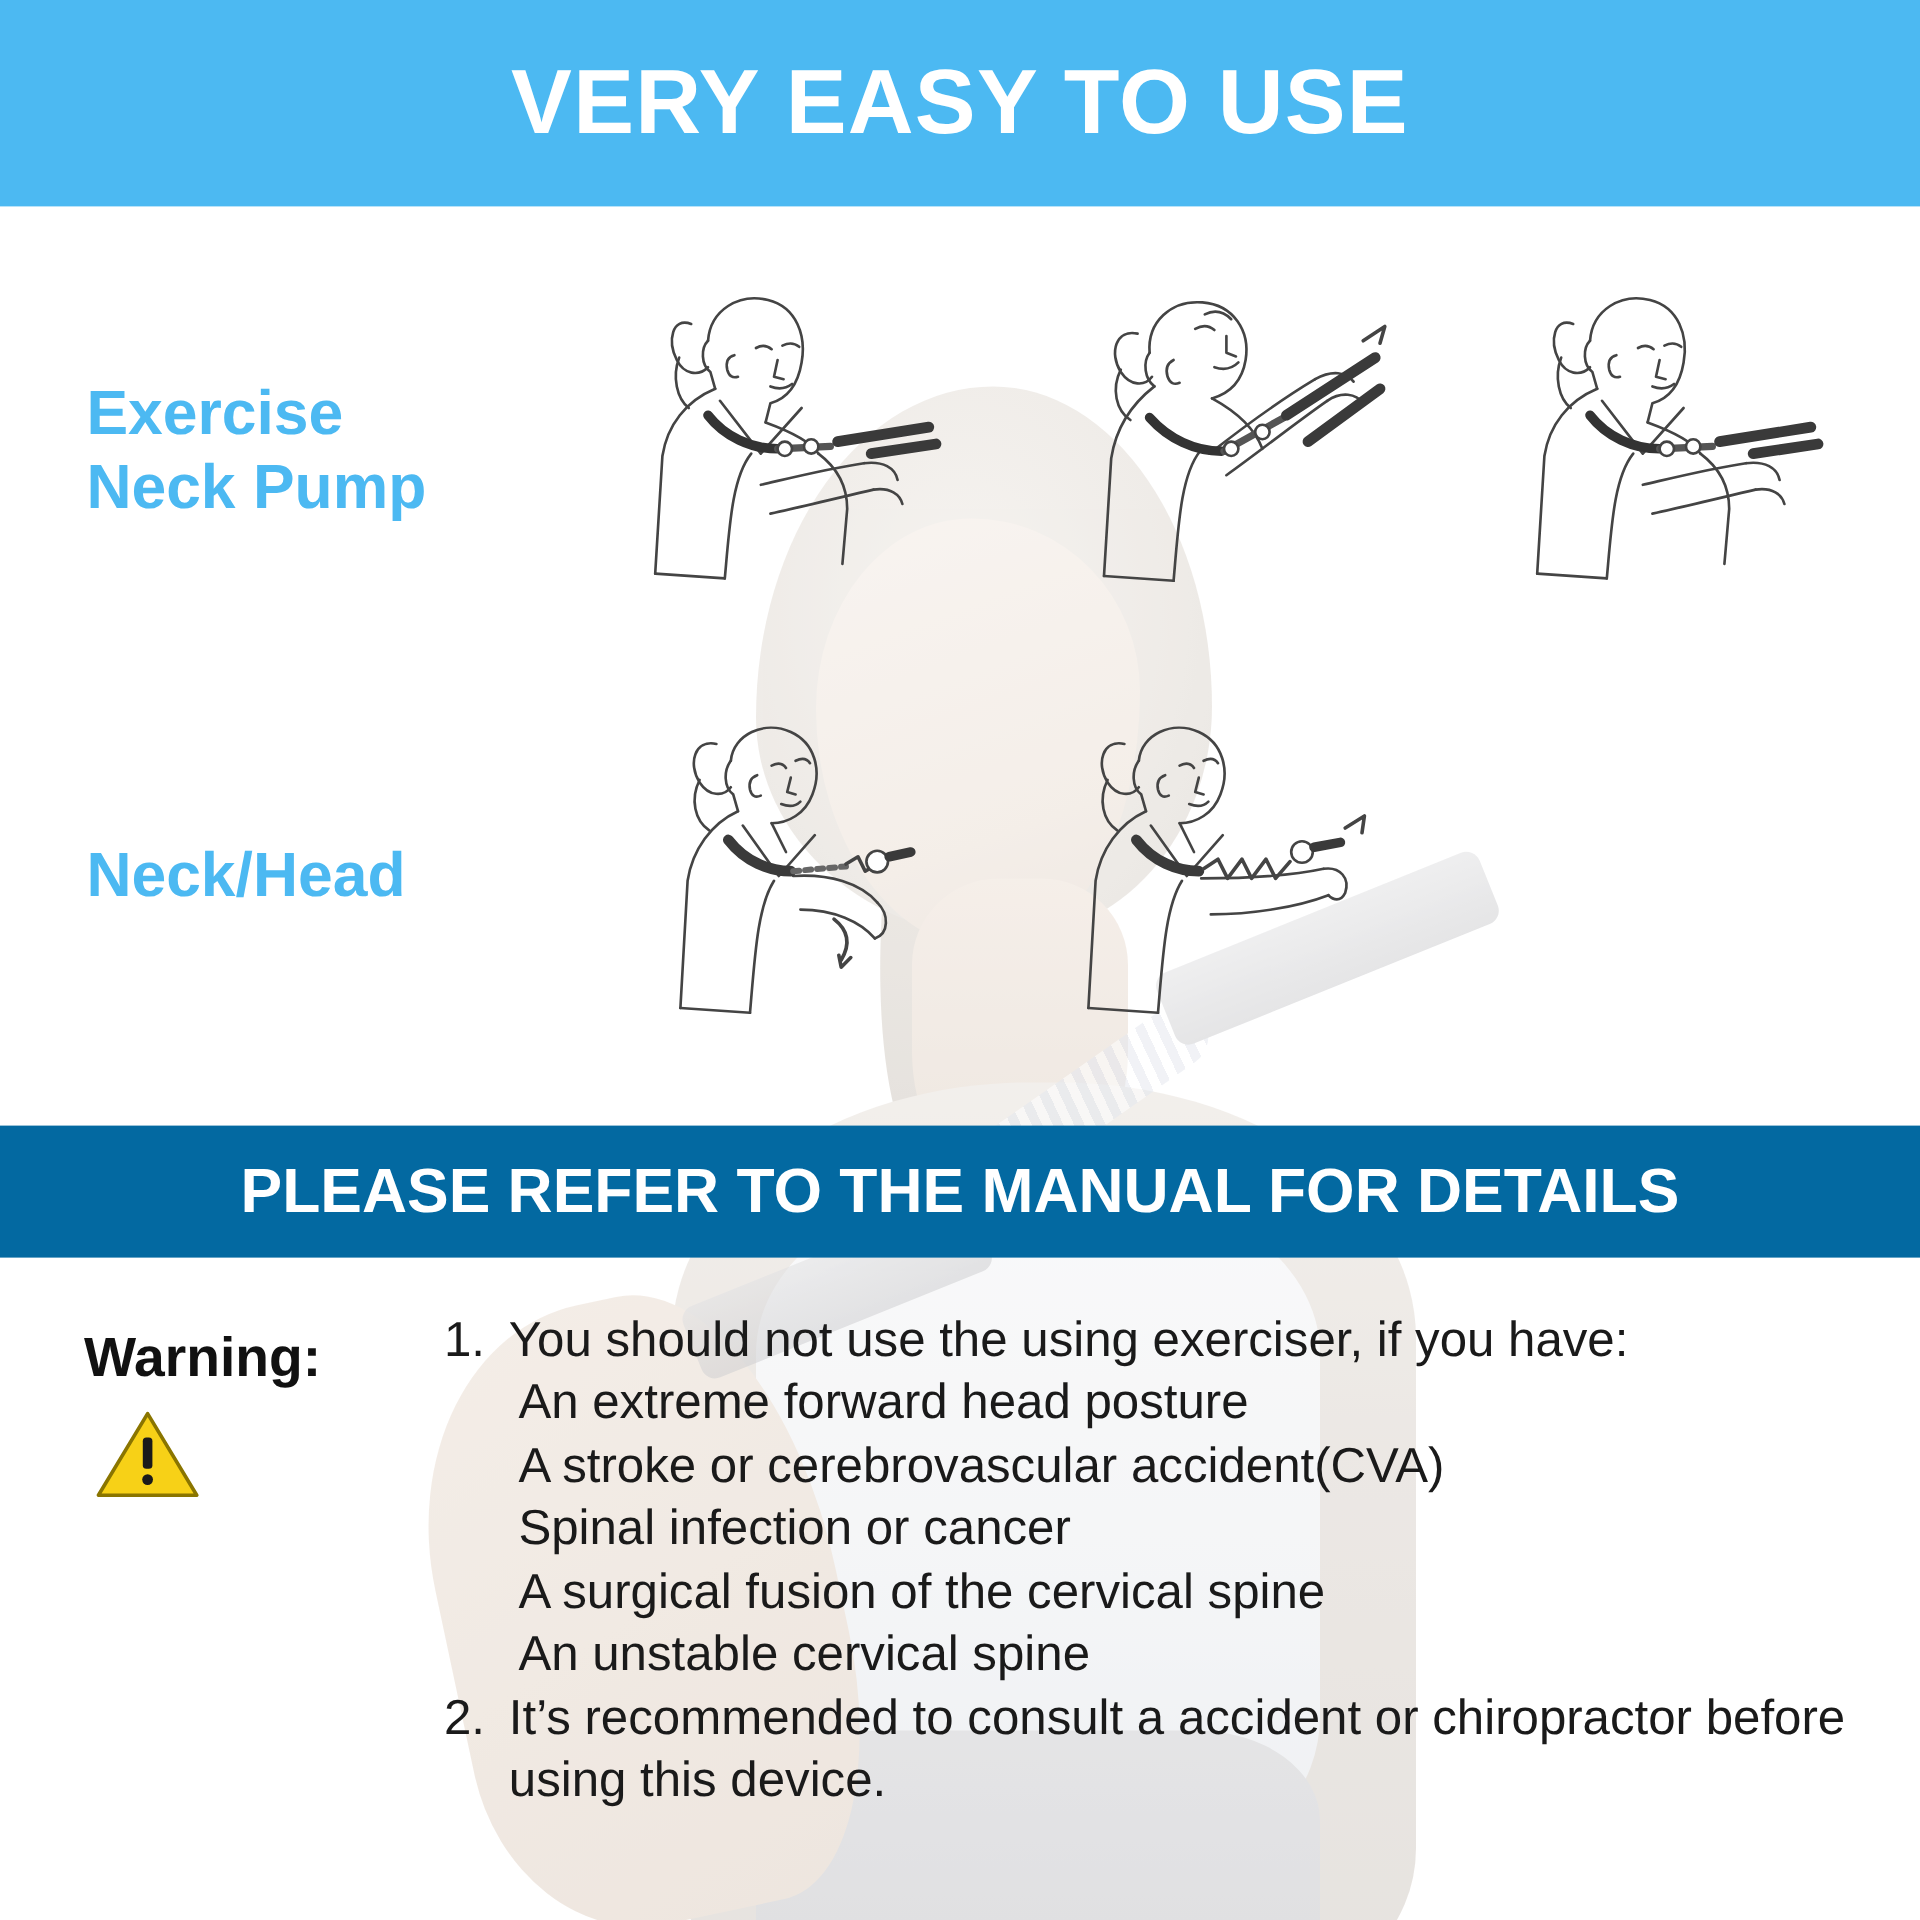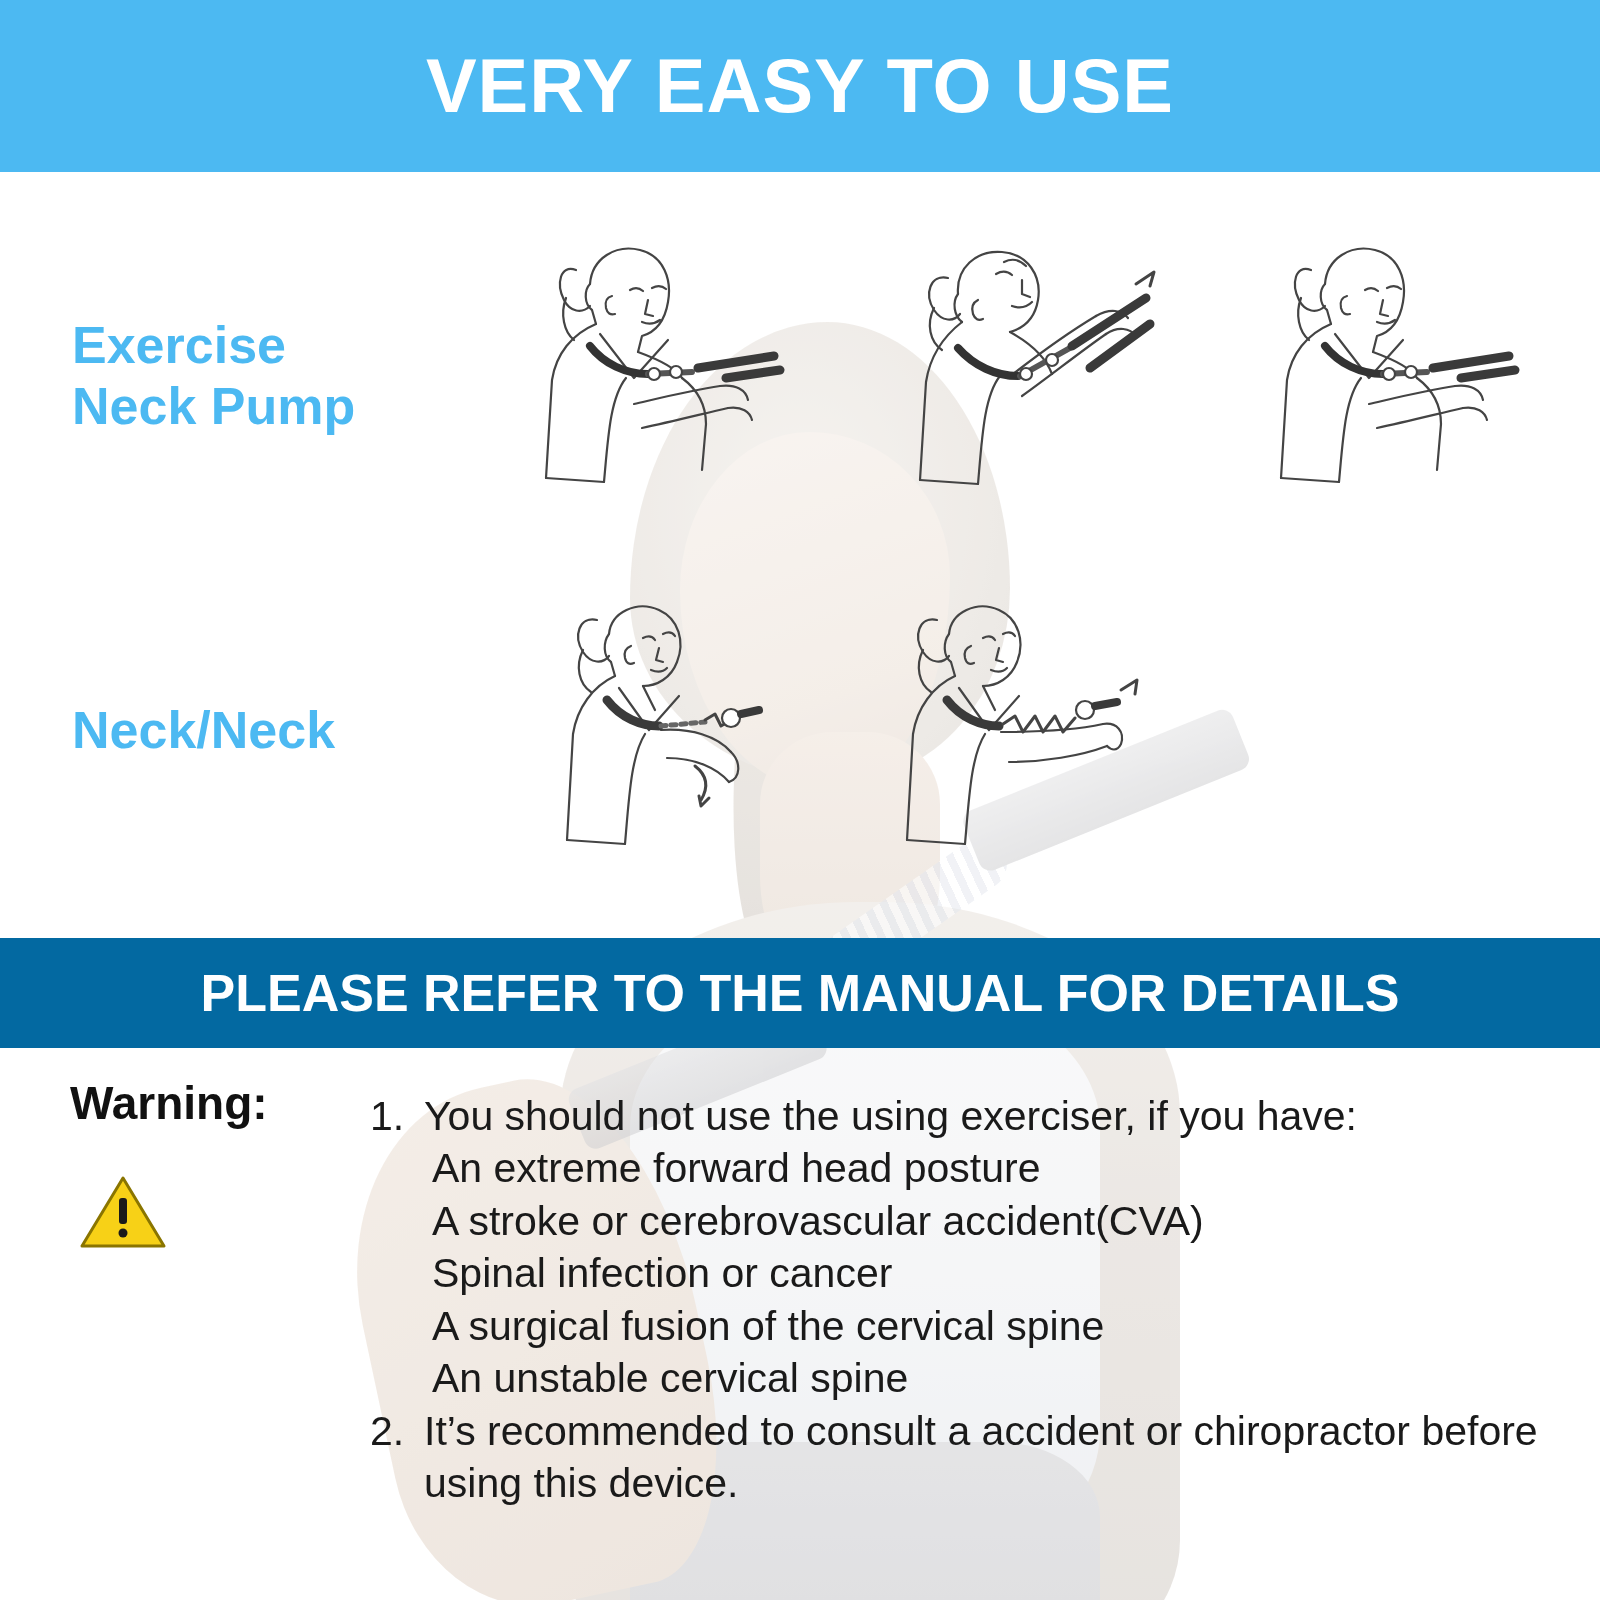--- a/index.html
+++ b/index.html
@@ -205,21 +205,21 @@
   .warning-wrap {
     position: absolute;
     left: 0;
     top: 1060px;
     width: 1600px;
     height: 540px;
   }
   .warning-label {
     position: absolute;
     left: 70px;
-    top: 16px;
+    top: 44px;
     font-size: 46px;
     font-weight: bold;
     color: #111111;
   }
   .warning-icon {
     position: absolute;
     left: 78px;
     top: 112px;
     width: 90px;
     height: 80px;
@@ -273,21 +273,21 @@
       </div>
     </div>
   </div>
 
   <div class="label-block" id="label-neck-pump">
     <div>Exercise</div>
     <div>Neck Pump</div>
   </div>
 
   <div class="label-block" id="label-flexion">
-    <div>Neck/Neck</div>
+    <div>Neck/Head</div>
   </div>
 
   <div class="illus" style="left:530px; top:228px;">
     <svg width="260" height="300" viewBox="0 0 260 300" fill="none" stroke="#444" stroke-width="2.2" stroke-linecap="round" stroke-linejoin="round">
 
       <path d="M46 42 C30 36 26 56 34 72 C40 84 52 86 60 78"></path>
       <path d="M36 70 C30 86 34 104 44 112"></path>
 
       <path d="M60 56 C62 30 86 16 110 22 C134 28 142 52 138 74 C135 92 126 104 112 108 L108 124"></path>
       <path d="M60 56 C54 62 54 76 62 82 L66 96"></path>

